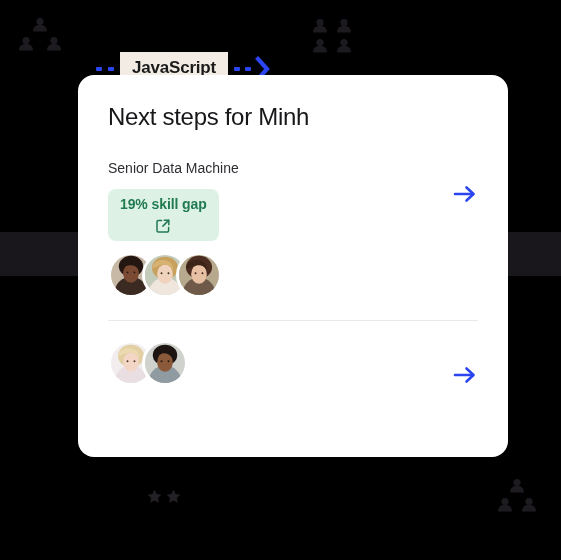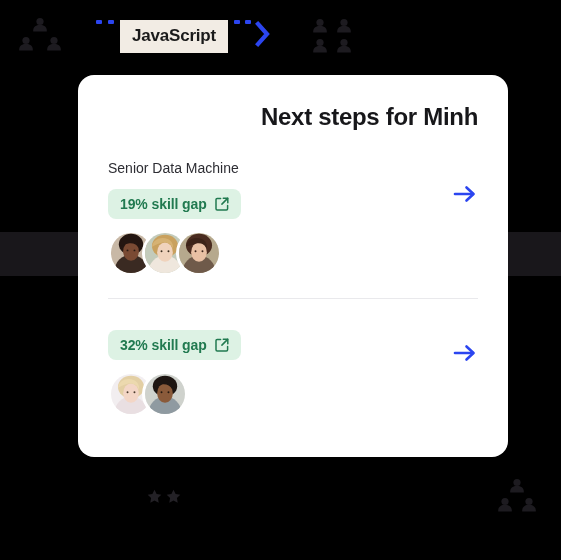--- a/index.html
+++ b/index.html
@@ -41,20 +41,22 @@
 
   .cluster-top-left { left: 18px; top: 17px; }
   .cluster-top-right { left: 312px; top: 18px; }
   .cluster-bottom-right { left: 495px; top: 478px; }
   .stars-bottom-left { left: 146px; top: 489px; }
 
   
   .connector-row {
     position: absolute;
     display: flex;
+    align-items: center;
+    margin-top: 32px;
   }
   .row-top { left: 96px; top: 20px; }
   .row-bottom { left: 216px; top: 480px; }
 
   .dash {
     display: inline-block;
     background: #2b45f0;
     border-radius: 1px;
     height: 4px;
   }
@@ -88,25 +90,24 @@
     background: #ffffff;
     border-radius: 16px;
     box-sizing: border-box;
     padding: 28px 30px 0 30px;
     overflow: hidden;
   }
 
   .card-title {
     margin: 0;
     font-size: 24px;
-    font-weight: bold;
+    font-weight: normal;
     color: #17171a;
     letter-spacing: -0.3px;
     line-height: 1.2;
-    text-align: right;
   }
 
   .section { position: relative; }
   .section-first { margin-top: 27px; }
   .section-second { margin-top: 19px; }
 
   .role-title {
     font-size: 14px;
     color: #2d2d33;
     line-height: 1.3;
@@ -118,20 +119,21 @@
     gap: 8px;
     margin-top: 12px;
     background: #ddf2e4;
     color: #217a50;
     border-radius: 8px;
     padding: 8px 12px;
     font-size: 14px;
     font-weight: bold;
     letter-spacing: -0.1px;
     line-height: 1;
+    flex-direction: column;
   }
   .badge .ext-icon { line-height: 0; }
 
   .avatar-row {
     margin-top: 11px;
     display: flex;
     align-items: center;
     height: 46px;
   }
   .avatar {
@@ -314,30 +316,20 @@
           <path d="M3 13h18" fill="none" stroke="#2b45f0" stroke-width="2.6" stroke-linecap="round"></path>
           <path d="M14.5 6.5L21.5 13l-7 6.5" fill="none" stroke="#2b45f0" stroke-width="2.6" stroke-linecap="round" stroke-linejoin="round"></path>
         </svg>
       </div>
     </div>
 
     <div class="divider"></div>
 
     <div class="section section-second">
 
-      <div class="badge">
-        <span>32% skill gap</span>
-        <span class="ext-icon">
-          <svg width="14" height="14" viewBox="0 0 14 14" aria-hidden="true">
-            <path d="M5.6 1.4H2.2c-.66 0-1.2.54-1.2 1.2v9.2c0 .66.54 1.2 1.2 1.2h9.2c.66 0 1.2-.54 1.2-1.2V8.4" fill="none" stroke="#217a50" stroke-width="1.5" stroke-linecap="round"></path>
-            <path d="M8.3 1.2h4.5v4.5" fill="none" stroke="#217a50" stroke-width="1.5" stroke-linecap="round" stroke-linejoin="round"></path>
-            <path d="M12.6 1.4L6.9 7.1" fill="none" stroke="#217a50" stroke-width="1.5" stroke-linecap="round"></path>
-          </svg>
-        </span>
-      </div>
 
       <div class="avatar-row">
         <div class="avatar">
           <svg viewBox="0 0 46 46" preserveAspectRatio="xMidYMid slice" aria-hidden="true">
             <rect width="46" height="46" fill="#f2eef0"></rect>
             <circle cx="23" cy="45" r="19" fill="#e9dfe2"></circle>
             <ellipse cx="23" cy="15" rx="15" ry="13" fill="#e3cfa4"></ellipse>
             <ellipse cx="23" cy="22" rx="9" ry="11" fill="#f3d6c6"></ellipse>
             <path d="M8 16c1-9 11-12 18-9 5 2 7 7 6 11-1-5-6-8-12-7-5 1-10 4-12 5z" fill="#ecd9ae"></path>
             <circle cx="19" cy="21" r="1.1" fill="#4a3a2c"></circle>

